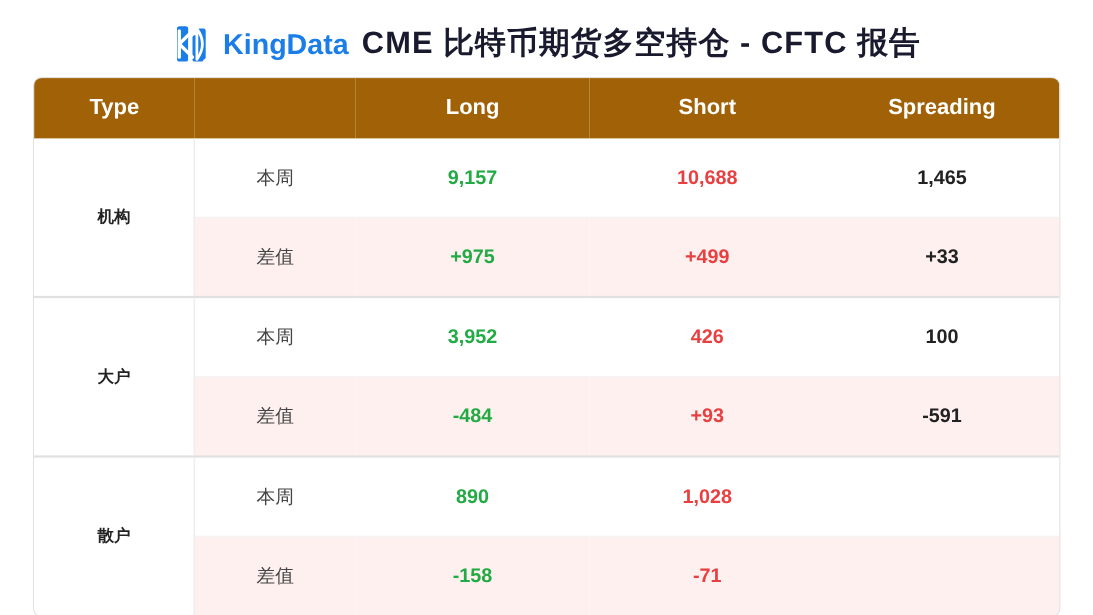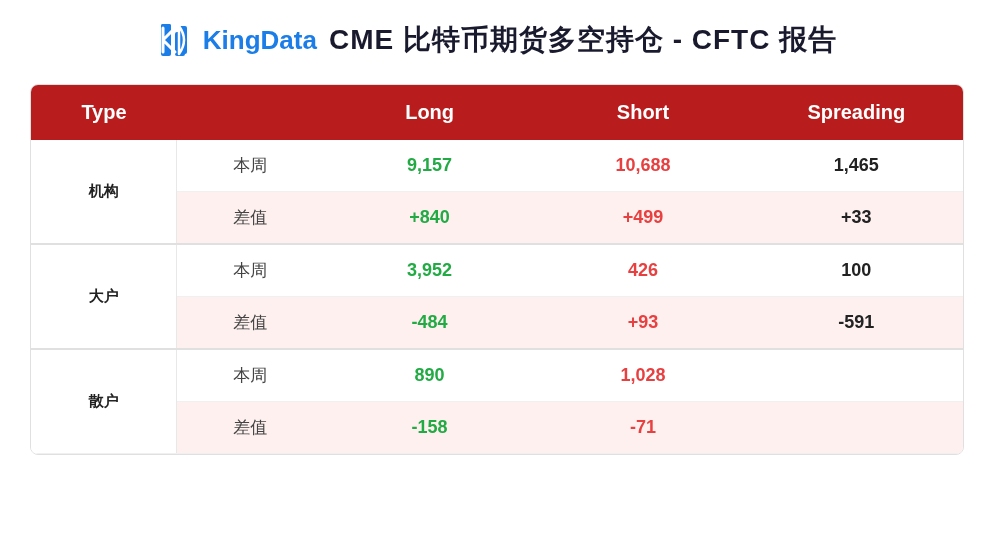--- a/index.html
+++ b/index.html
@@ -10,23 +10,23 @@
       width: 994px;
       min-height: 559px;
       display: flex;
       flex-direction: column;
       align-items: center;
       padding: 20px 30px 30px;
     }
 
     .header {
       display: flex;
-      align-items: center;
+      align-items: flex-start;
       gap: 12px;
-      margin-bottom: 24px;
+      margin-bottom: 10px;
       width: 100%;
       justify-content: center;
     }
 
     .logo {
       display: flex;
       align-items: center;
       gap: 6px;
     }
 
@@ -56,21 +56,21 @@
       border: 1px solid #e0e0e0;
     }
 
     table {
       width: 100%;
       border-collapse: collapse;
       table-layout: fixed;
     }
 
     thead tr {
-      background: #b91c1c;
+      background: #a16207;
     }
 
     thead th {
       color: #ffffff;
       font-size: 20px;
       font-weight: 700;
       padding: 16px 10px;
       text-align: center;
     }
 
@@ -93,21 +93,21 @@
     tbody tr:nth-child(odd) {
       background: #ffffff;
     }
     tbody tr:nth-child(even) {
       background: #fff0f0;
     }
 
     tbody td {
       text-align: center;
       font-size: 18px;
-      padding: 14px 10px;
+      padding: 24px 10px;
       color: #222222;
       font-weight: 500;
       border-bottom: 1px solid #f0f0f0;
     }
 
     .type-cell {
       font-size: 15px;
       font-weight: 600;
       color: #222222;
       vertical-align: middle;
@@ -175,21 +175,21 @@
     <tbody id="table-body">
     <tr style="background: rgb(255, 255, 255);">
           <td rowspan="2" class="type-cell row-span-cell">机构</td>
           <td class="sub-label">本周</td>
           <td class="green">9,157</td>
           <td class="red">10,688</td>
           <td class="bold">1,465</td>
         </tr>
         <tr style="background: rgb(255, 240, 240);">
           <td class="sub-label">差值</td>
-          <td class="green">+840</td>
+          <td class="green">+975</td>
           <td class="red">+499</td>
           <td class="bold">+33</td>
         </tr>
         <tr class="group-separator" style="background: rgb(255, 255, 255);">
           <td rowspan="2" class="type-cell row-span-cell">大户</td>
           <td class="sub-label">本周</td>
           <td class="green">3,952</td>
           <td class="red">426</td>
           <td class="bold">100</td>
         </tr>

